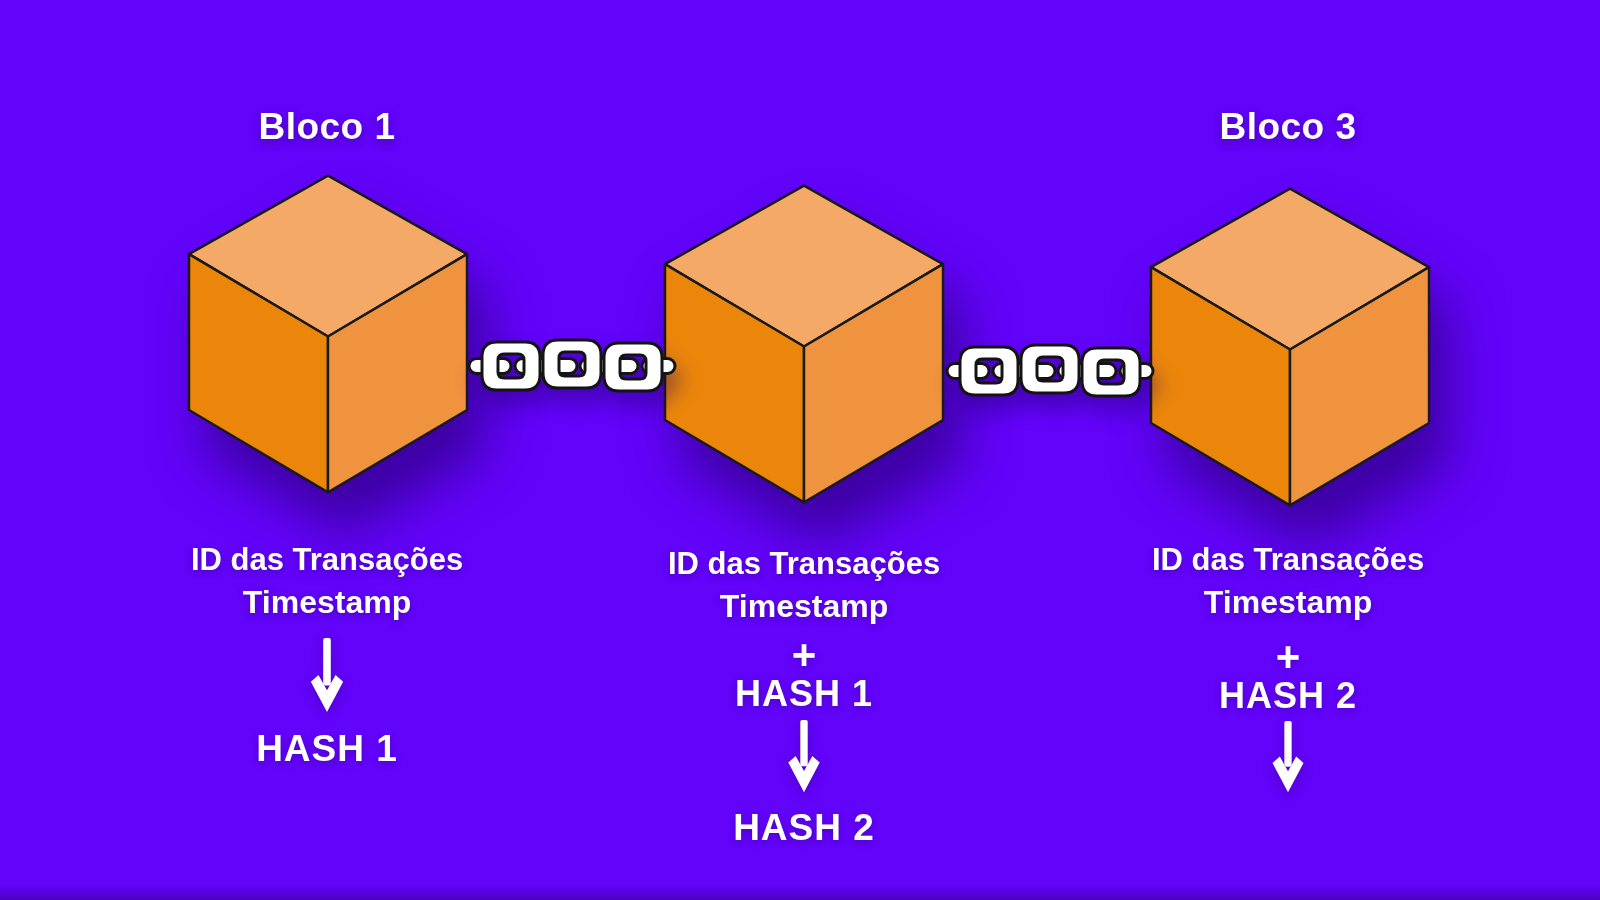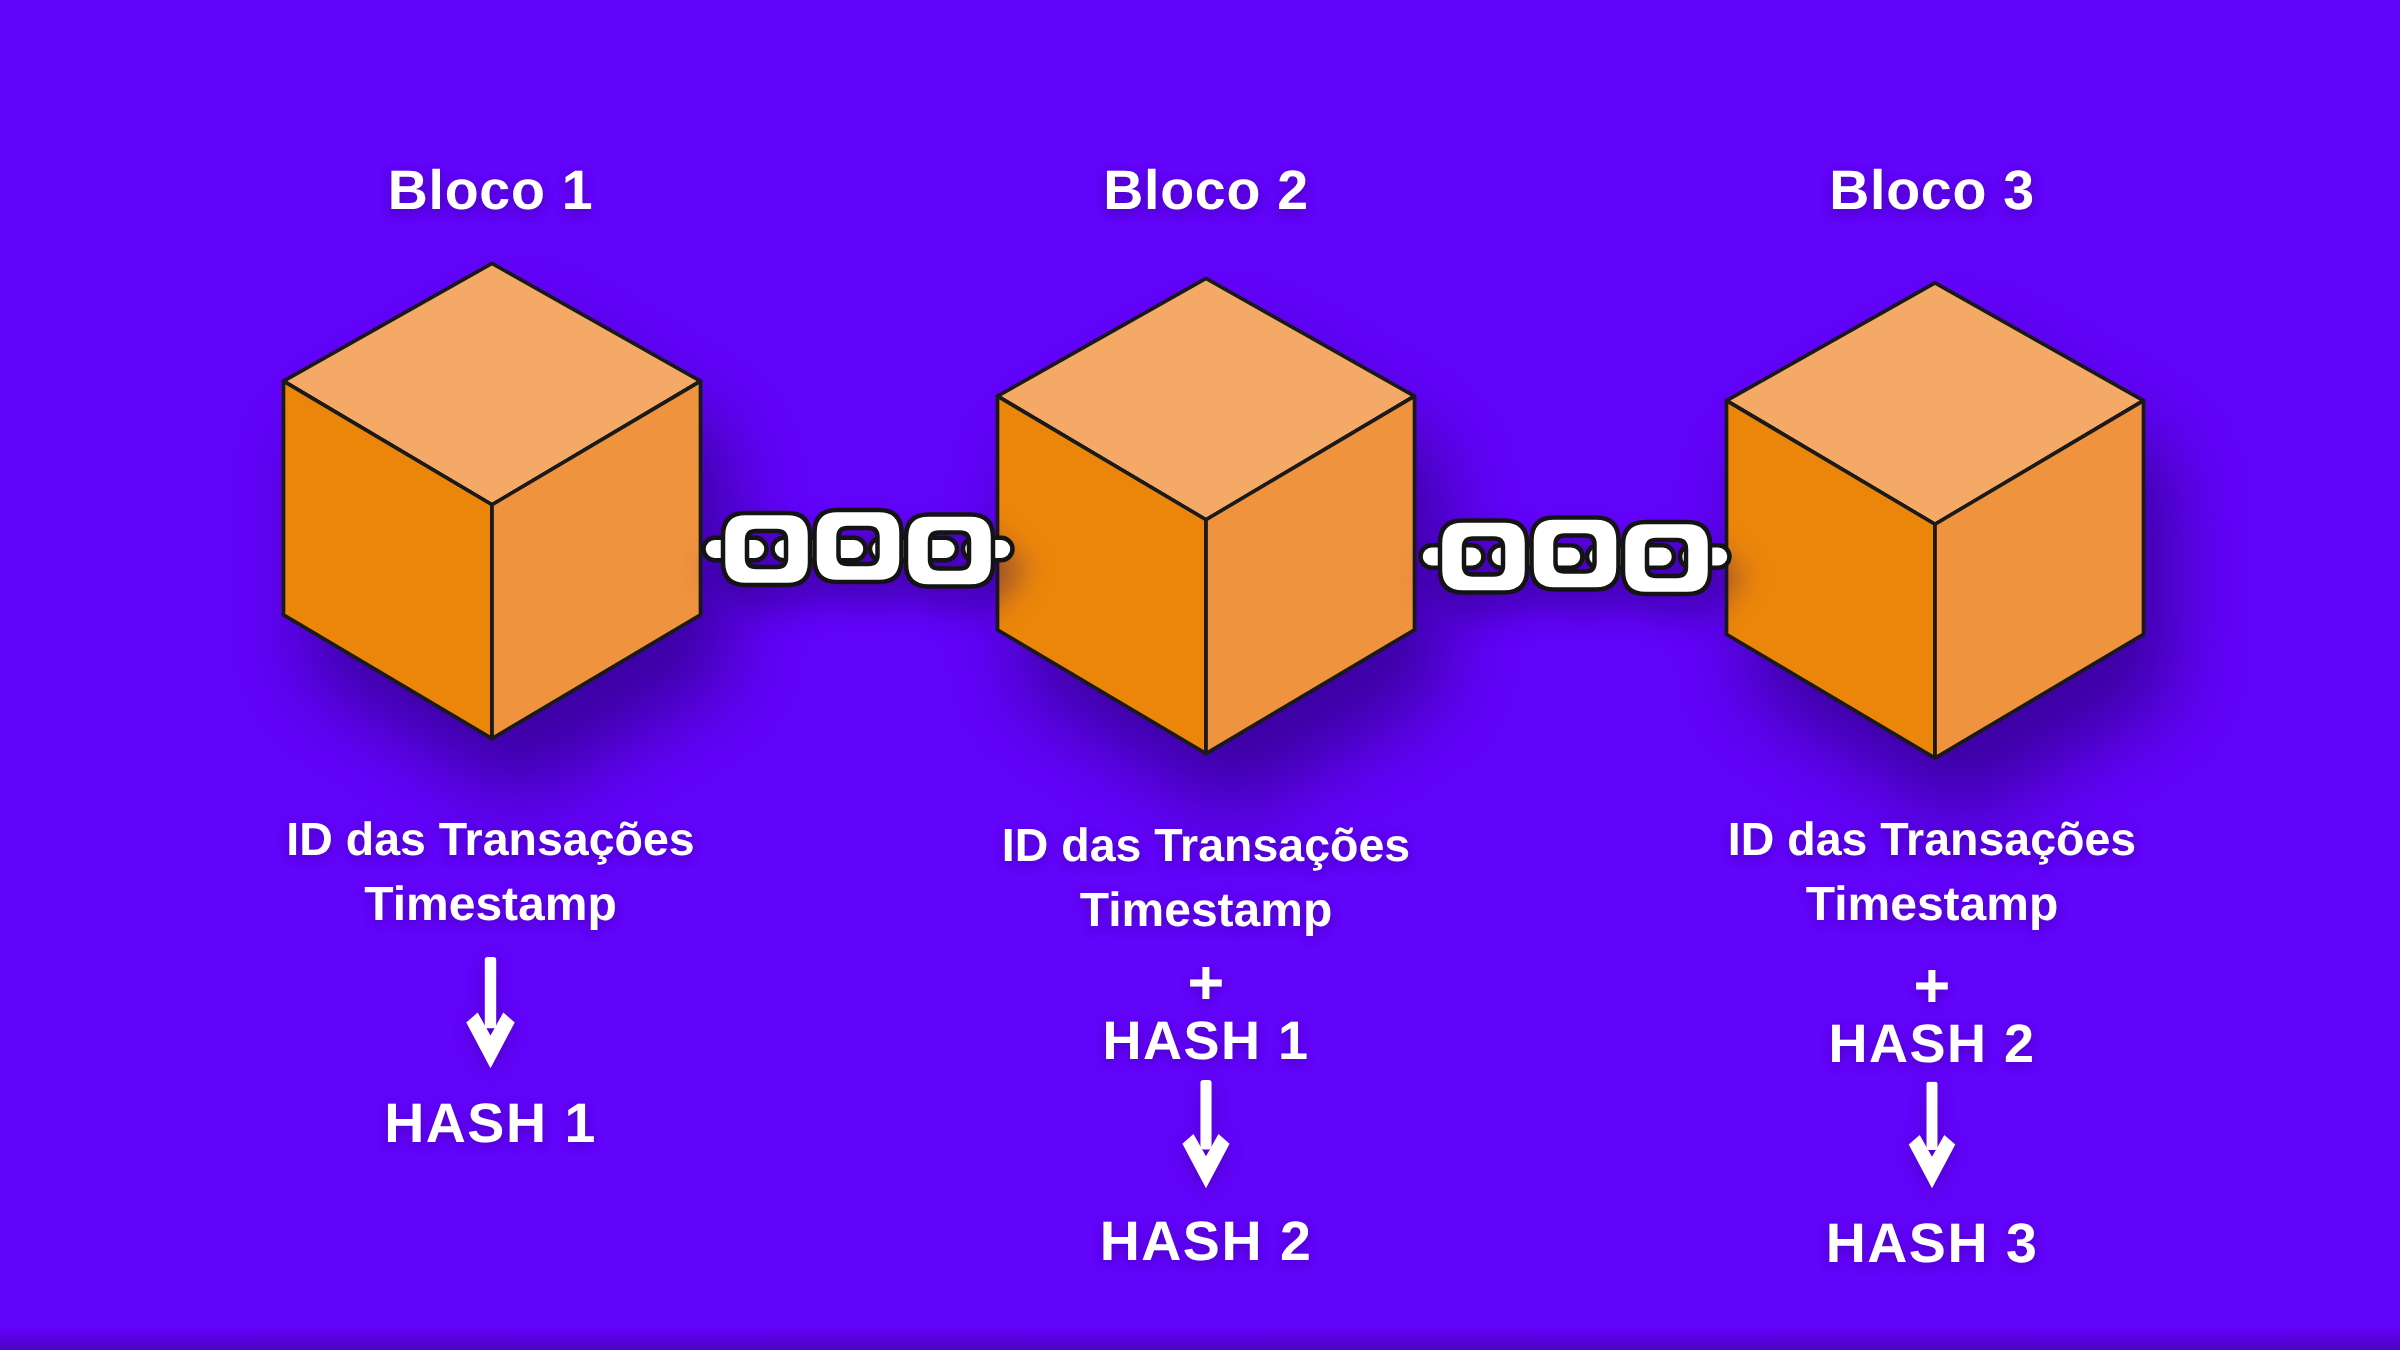--- a/index.html
+++ b/index.html
@@ -134,21 +134,20 @@
       </svg>
     <div class="txt input-1">ID das Transações</div>
     <div class="txt input-2">Timestamp</div>
     <svg class="flow-arrow">
         <use href="#arrow"></use>
       </svg>
     <div class="txt out-hash">HASH 1</div>
   </div>
 
   <div class="block-col col-2">
-    <div class="block-title">Bloco 2</div>
     <svg class="cube-svg">
         <use href="#cube"></use>
       </svg>
     <div class="txt input-1">ID das Transações</div>
     <div class="txt input-2">Timestamp</div>
     <div class="txt plus-sign">+</div>
     <div class="txt prev-hash">HASH 1</div>
     <svg class="flow-arrow">
         <use href="#arrow"></use>
       </svg>
@@ -160,21 +159,20 @@
     <svg class="cube-svg">
         <use href="#cube"></use>
       </svg>
     <div class="txt input-1">ID das Transações</div>
     <div class="txt input-2">Timestamp</div>
     <div class="txt plus-sign">+</div>
     <div class="txt prev-hash">HASH 2</div>
     <svg class="flow-arrow">
         <use href="#arrow"></use>
       </svg>
-    <div class="txt out-hash">HASH 3</div>
   </div>
 
   <svg class="chain-svg chain-1">
       <use href="#chain"></use>
     </svg>
   <svg class="chain-svg chain-2">
       <use href="#chain"></use>
     </svg>
 
   <div class="bottom-vignette"></div>

